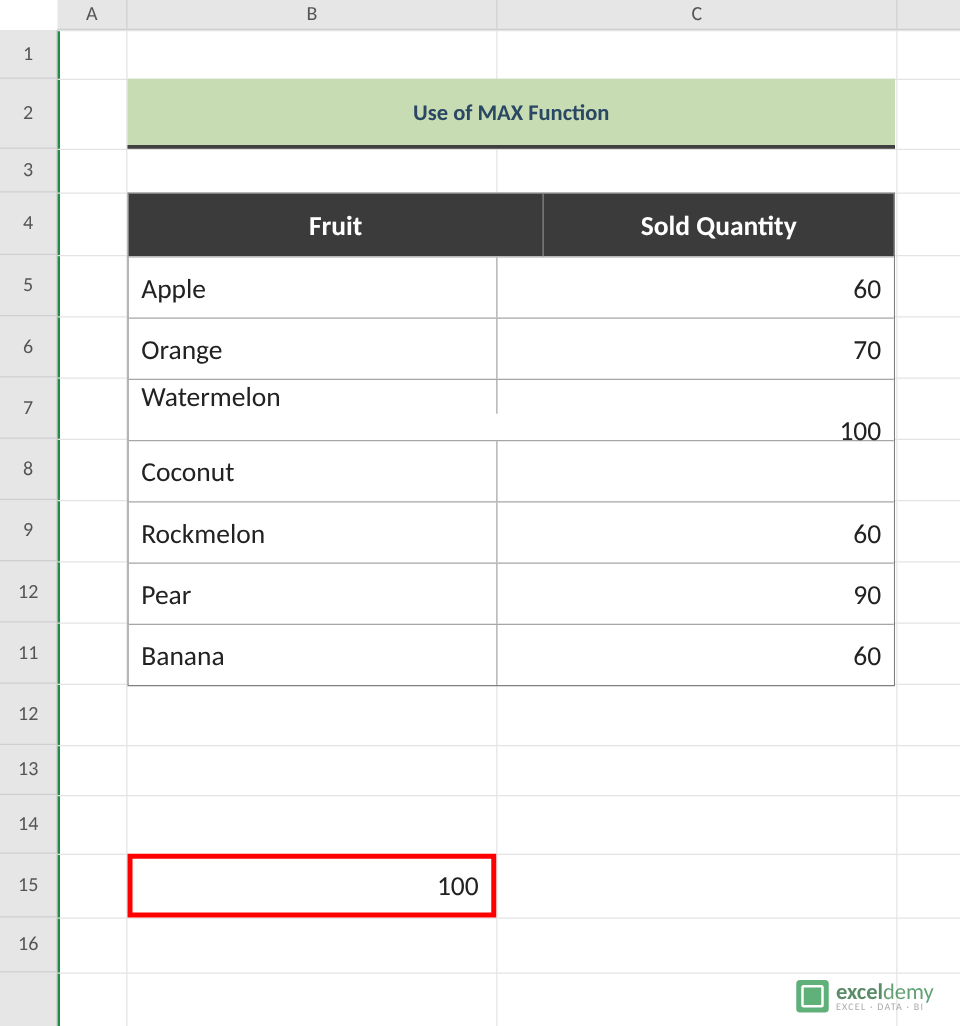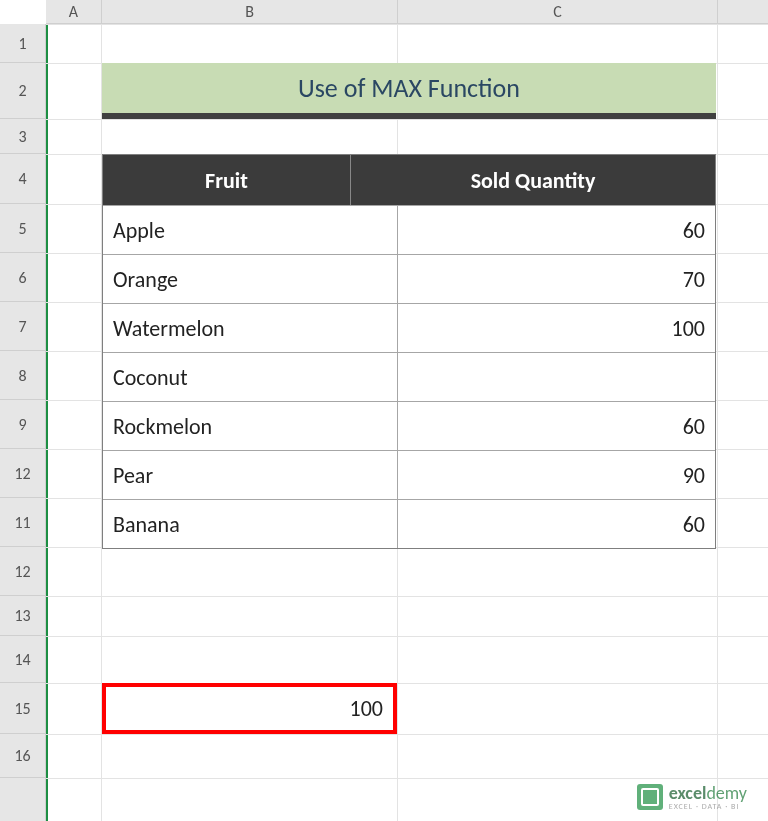--- a/index.html
+++ b/index.html
@@ -86,35 +86,35 @@
   .grid-row-lines { position:absolute; inset:0; }
   .grid-row-lines div{position:absolute;left:0;right:0;border-bottom:1px solid #e3e3e3;}
 
   
   .title-banner{
     position:absolute;
     left: 56px;
     width: 614px;
     display:flex; align-items:center; justify-content:center;
     background:#c8dcb4;
-    border-bottom:6px solid #404040;
+    border-bottom:3px solid #404040;
     color:#2a4763;
-    font-weight:400;
-    font-size:26px;
+    font-weight:700;
+    font-size:18px;
   }
   
   .data-table{
     position:absolute;
     left:56px;
     width:614px;
     border:1px solid #7f7f7f;
   }
   .dt-headrow{display:flex;background:#3b3b3b;color:#fff;font-weight:700;font-size:22px;}
   .dt-headrow .hc{display:flex;align-items:center;justify-content:center;}
-  .hc-b{width:248px;border-right:1px solid #888;}
+  .hc-b{width:332px;border-right:1px solid #888;}
   .hc-c{flex:1;}
   .dt-row{display:flex;height:49px;border-top:1px solid #a6a6a6;background:#fff;}
   .dt-row .cell{display:flex;align-items:center;font-size:22px;color:#222;padding:0 10px;}
   .cell-b{width:295px;border-right:1px solid #a6a6a6;justify-content:flex-start;}
   .cell-c{flex:1;justify-content:flex-end;}
 
   
   .max-header{
     position:absolute;
     left:56px;
@@ -215,21 +215,21 @@
       </div>
       <div id="dtbody">
           <div class="dt-row" style="height: 49px;">
             <div class="cell cell-b">Apple</div>
             <div class="cell cell-c">60</div>
           </div>
           <div class="dt-row" style="height: 49px;">
             <div class="cell cell-b">Orange</div>
             <div class="cell cell-c">70</div>
           </div>
-          <div class="dt-row" style="height: 49px;">
+          <div class="dt-row" style="height: 49px; flex-direction: column;">
             <div class="cell cell-b">Watermelon</div>
             <div class="cell cell-c">100</div>
           </div>
           <div class="dt-row" style="height: 49px;">
             <div class="cell cell-b">Coconut</div>
           </div>
           <div class="dt-row" style="height: 49px; text-align: center;">
             <div class="cell cell-b">Rockmelon</div>
             <div class="cell cell-c">60</div>
           </div>

